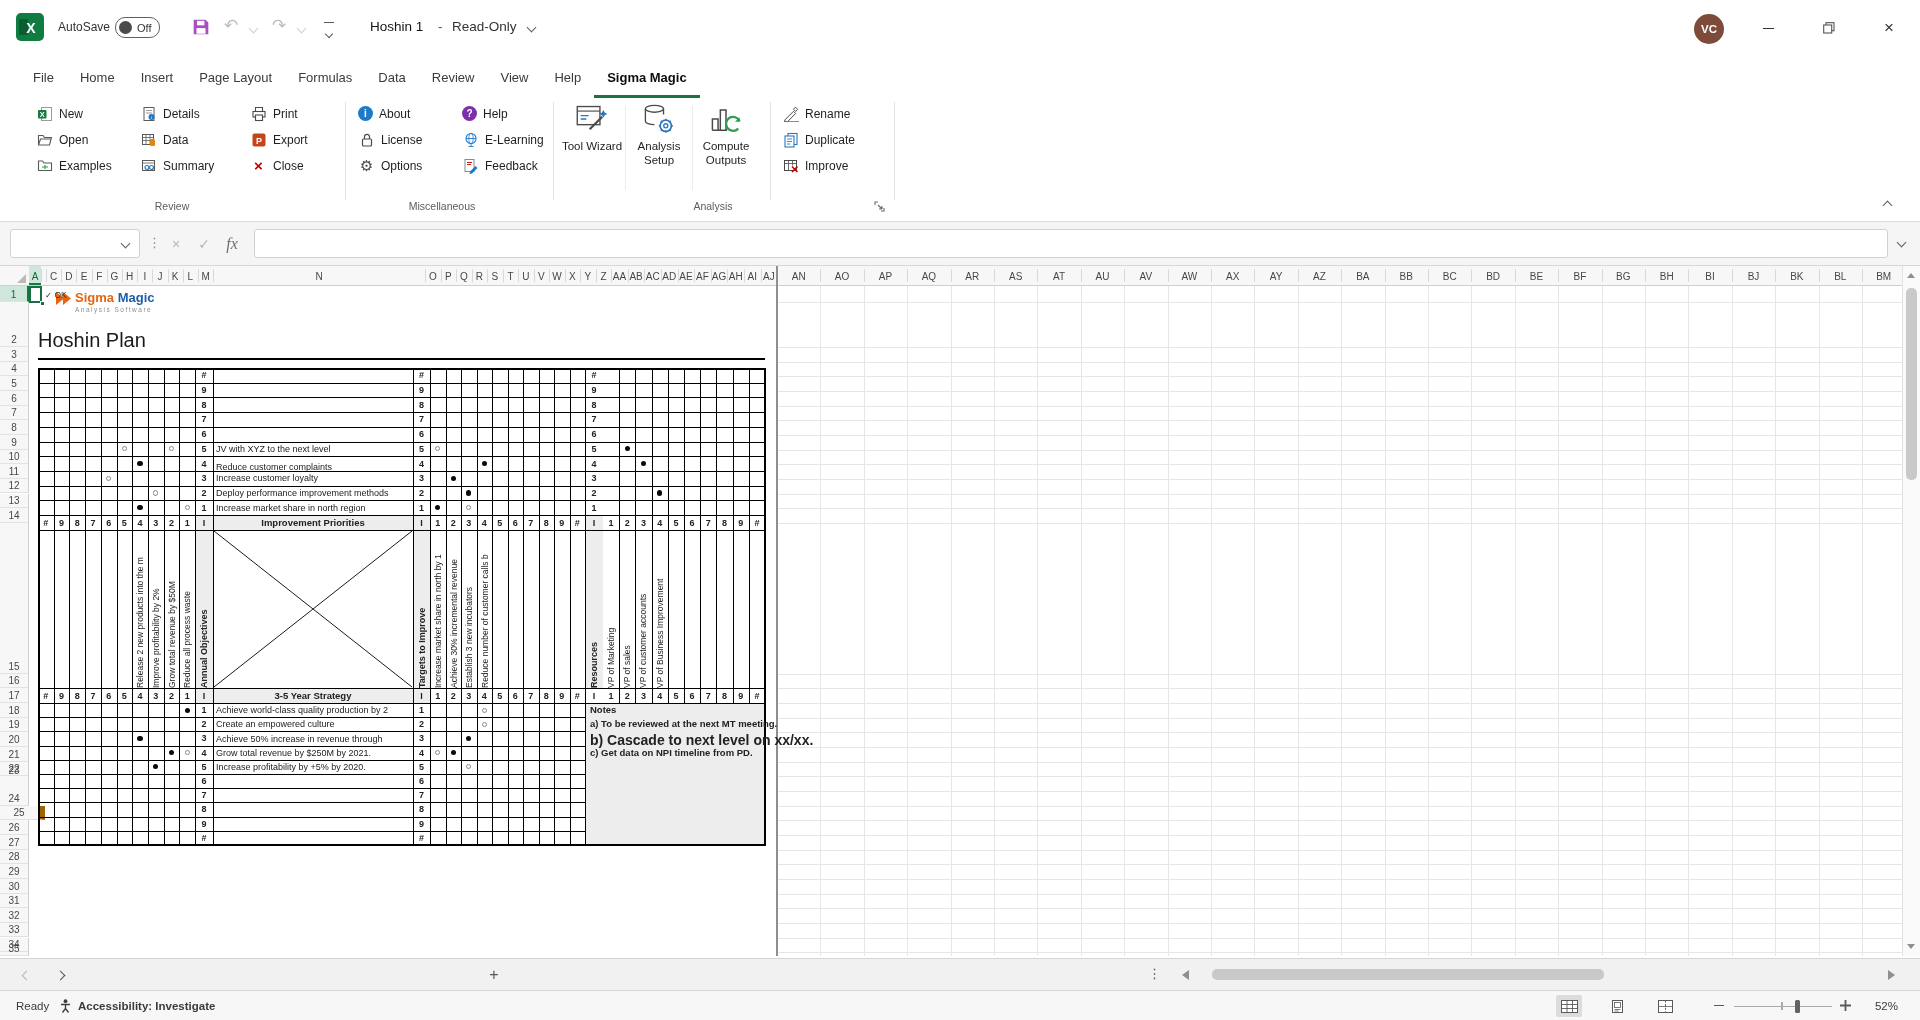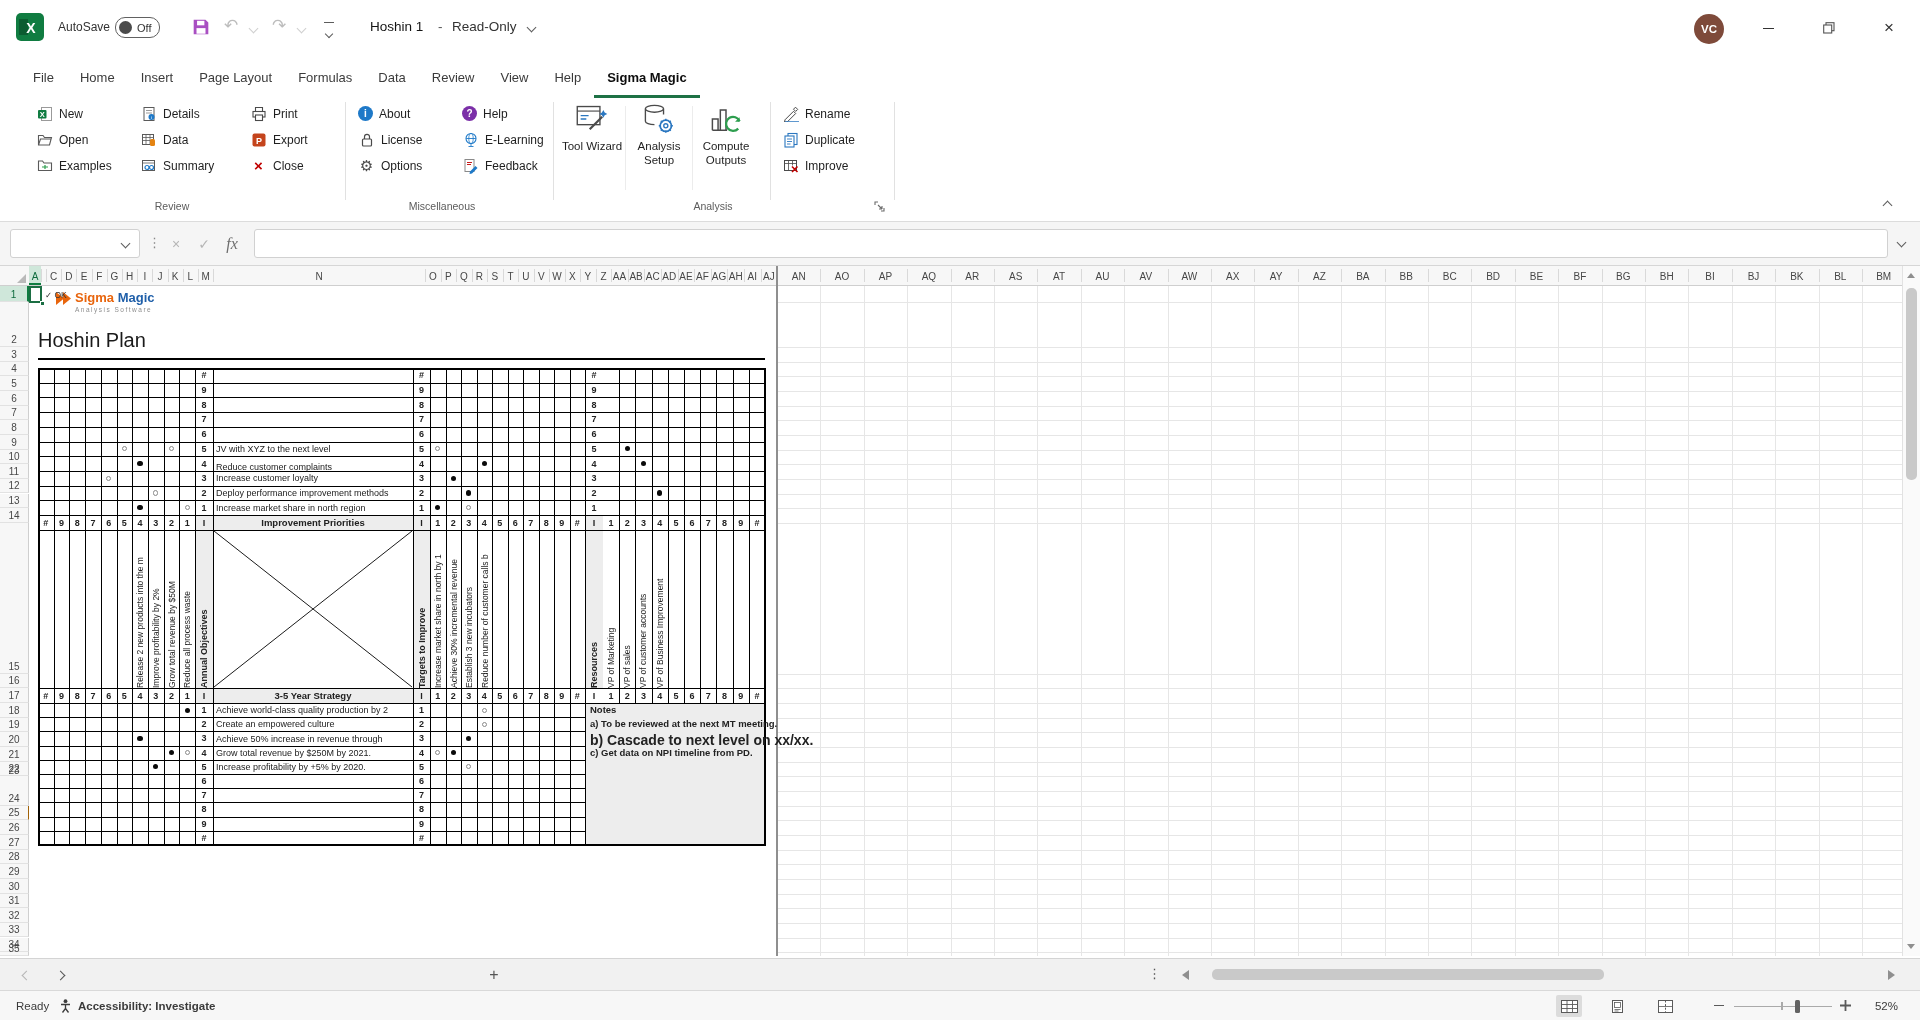--- a/index.html
+++ b/index.html
@@ -492,21 +492,21 @@
       <div style="position:absolute;left:0px;top:256.7999999999997px;width:29px;height:151px;background:#f7f7f7;border-bottom:1px solid #e2e2e2;border-right:1px solid #cfcfcf;display:flex;align-items:flex-end;justify-content:center;padding-bottom:1px;font-size:10px;color:#474747;box-sizing:border-box;">15</div>
       <div style="position:absolute;left:0px;top:407.7999999999997px;width:29px;height:14.65px;background:#f7f7f7;border-bottom:1px solid #e2e2e2;border-right:1px solid #cfcfcf;display:flex;align-items:flex-end;justify-content:center;padding-bottom:1px;font-size:10px;color:#474747;box-sizing:border-box;">16</div>
       <div style="position:absolute;left:0px;top:422.4499999999997px;width:29px;height:14.65px;background:#f7f7f7;border-bottom:1px solid #e2e2e2;border-right:1px solid #cfcfcf;display:flex;align-items:flex-end;justify-content:center;padding-bottom:1px;font-size:10px;color:#474747;box-sizing:border-box;">17</div>
       <div style="position:absolute;left:0px;top:437.0999999999997px;width:29px;height:14.65px;background:#f7f7f7;border-bottom:1px solid #e2e2e2;border-right:1px solid #cfcfcf;display:flex;align-items:flex-end;justify-content:center;padding-bottom:1px;font-size:10px;color:#474747;box-sizing:border-box;">18</div>
       <div style="position:absolute;left:0px;top:451.74999999999966px;width:29px;height:14.65px;background:#f7f7f7;border-bottom:1px solid #e2e2e2;border-right:1px solid #cfcfcf;display:flex;align-items:flex-end;justify-content:center;padding-bottom:1px;font-size:10px;color:#474747;box-sizing:border-box;">19</div>
       <div style="position:absolute;left:0px;top:466.39999999999964px;width:29px;height:14.65px;background:#f7f7f7;border-bottom:1px solid #e2e2e2;border-right:1px solid #cfcfcf;display:flex;align-items:flex-end;justify-content:center;padding-bottom:1px;font-size:10px;color:#474747;box-sizing:border-box;">20</div>
       <div style="position:absolute;left:0px;top:481.0499999999996px;width:29px;height:14.65px;background:#f7f7f7;border-bottom:1px solid #e2e2e2;border-right:1px solid #cfcfcf;display:flex;align-items:flex-end;justify-content:center;padding-bottom:1px;font-size:10px;color:#474747;box-sizing:border-box;">21</div>
       <div style="position:absolute;left:0px;top:495.6999999999996px;width:29px;height:14.65px;background:#f7f7f7;border-bottom:1px solid #e2e2e2;border-right:1px solid #cfcfcf;display:flex;align-items:flex-end;justify-content:center;padding-bottom:1px;font-size:10px;color:#474747;box-sizing:border-box;">22</div>
       <div style="position:absolute;left:0px;top:510.34999999999957px;width:29px;height:14.65px;background:#f7f7f7;border-bottom:1px solid #e2e2e2;border-right:1px solid #cfcfcf;display:flex;align-items:flex-end;justify-content:center;padding-bottom:19px;font-size:10px;color:#474747;box-sizing:border-box;">23</div>
       <div style="position:absolute;left:0px;top:524.9999999999995px;width:29px;height:14.65px;background:#f7f7f7;border-bottom:1px solid #e2e2e2;border-right:1px solid #cfcfcf;display:flex;align-items:flex-end;justify-content:center;padding-bottom:1px;font-size:10px;color:#474747;box-sizing:border-box;">24</div>
-      <div style="position:absolute;left:0px;top:539.6499999999995px;width:29px;height:14.65px;background:#f7f7f7;border-bottom:1px solid #e2e2e2;border-right:1px solid #a16207;display:flex;align-items:flex-end;justify-content:center;padding-bottom:1px;font-size:10px;color:#474747;box-sizing:border-box;">25</div>
+      <div style="position:absolute;left:0px;top:539.6499999999995px;width:45px;height:14.65px;background:#f7f7f7;border-bottom:1px solid #e2e2e2;border-right:7px solid #a16207;display:flex;align-items:flex-end;justify-content:center;padding-bottom:1px;font-size:10px;color:#474747;box-sizing:border-box;">25</div>
       <div style="position:absolute;left:0px;top:554.2999999999995px;width:29px;height:14.65px;background:#f7f7f7;border-bottom:1px solid #e2e2e2;border-right:1px solid #cfcfcf;display:flex;align-items:flex-end;justify-content:center;padding-bottom:1px;font-size:10px;color:#474747;box-sizing:border-box;">26</div>
       <div style="position:absolute;left:0px;top:568.9499999999995px;width:29px;height:14.65px;background:#f7f7f7;border-bottom:1px solid #e2e2e2;border-right:1px solid #cfcfcf;display:flex;align-items:flex-end;justify-content:center;padding-bottom:1px;font-size:10px;color:#474747;box-sizing:border-box;">27</div>
       <div style="position:absolute;left:0px;top:583.5999999999995px;width:29px;height:14.65px;background:#f7f7f7;border-bottom:1px solid #e2e2e2;border-right:1px solid #cfcfcf;display:flex;align-items:flex-end;justify-content:center;padding-bottom:1px;font-size:10px;color:#474747;box-sizing:border-box;">28</div>
       <div style="position:absolute;left:0px;top:598.2499999999994px;width:29px;height:14.65px;background:#f7f7f7;border-bottom:1px solid #e2e2e2;border-right:1px solid #cfcfcf;display:flex;align-items:flex-end;justify-content:center;padding-bottom:1px;font-size:10px;color:#474747;box-sizing:border-box;">29</div>
       <div style="position:absolute;left:0px;top:612.8999999999994px;width:29px;height:14.65px;background:#f7f7f7;border-bottom:1px solid #e2e2e2;border-right:1px solid #cfcfcf;display:flex;align-items:flex-end;justify-content:center;padding-bottom:1px;font-size:10px;color:#474747;box-sizing:border-box;">30</div>
       <div style="position:absolute;left:0px;top:627.5499999999994px;width:29px;height:14.65px;background:#f7f7f7;border-bottom:1px solid #e2e2e2;border-right:1px solid #cfcfcf;display:flex;align-items:flex-end;justify-content:center;padding-bottom:1px;font-size:10px;color:#474747;box-sizing:border-box;">31</div>
       <div style="position:absolute;left:0px;top:642.1999999999994px;width:29px;height:14.65px;background:#f7f7f7;border-bottom:1px solid #e2e2e2;border-right:1px solid #cfcfcf;display:flex;align-items:flex-end;justify-content:center;padding-bottom:1px;font-size:10px;color:#474747;box-sizing:border-box;">32</div>
       <div style="position:absolute;left:0px;top:656.8499999999993px;width:29px;height:14.65px;background:#f7f7f7;border-bottom:1px solid #e2e2e2;border-right:1px solid #cfcfcf;display:flex;align-items:flex-end;justify-content:center;padding-bottom:1px;font-size:10px;color:#474747;box-sizing:border-box;">33</div>
       <div style="position:absolute;left:0px;top:671.4999999999993px;width:29px;height:14.65px;background:#f7f7f7;border-bottom:1px solid #e2e2e2;border-right:1px solid #cfcfcf;display:flex;align-items:flex-end;justify-content:center;padding-bottom:1px;font-size:10px;color:#474747;box-sizing:border-box;">34</div>
       <div style="position:absolute;left:0px;top:686.1499999999993px;width:29px;height:3.850000000000705px;background:#f7f7f7;border-bottom:1px solid #e2e2e2;border-right:1px solid #cfcfcf;display:flex;align-items:flex-end;justify-content:center;padding-bottom:1px;font-size:10px;color:#474747;box-sizing:border-box;">35</div>

